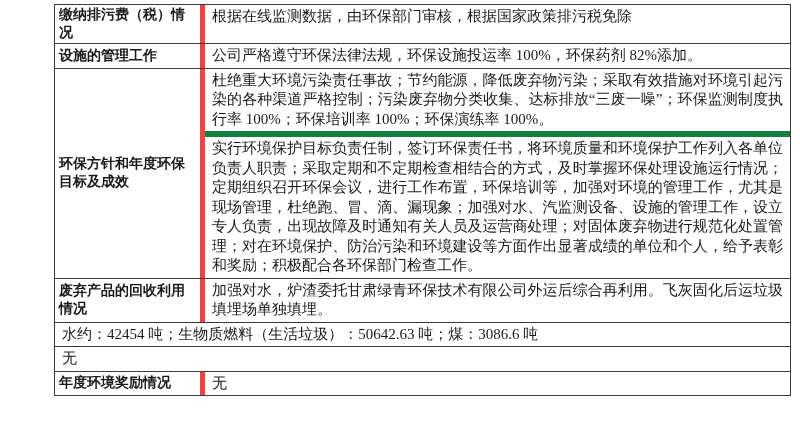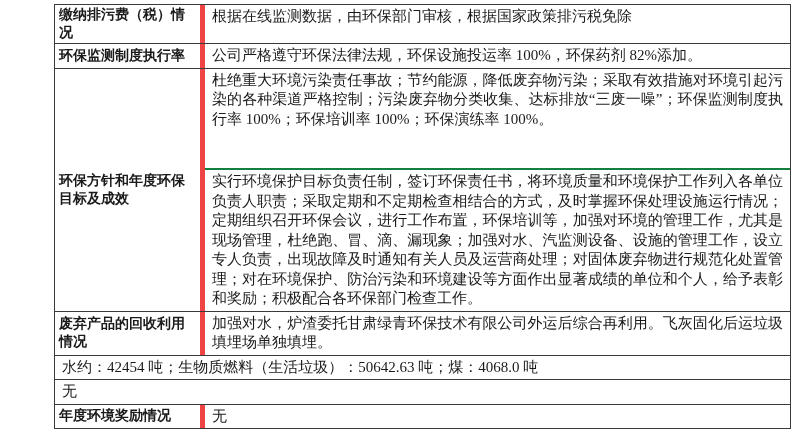--- a/index.html
+++ b/index.html
@@ -26,42 +26,42 @@
   }
   .cell-content{
     flex:1;display:flex;flex-direction:column;
     box-sizing:border-box;min-width:0;
   }
   .para{
     padding:2px 7px;
     font-size:15px;line-height:19.5px;
     text-align:justify;
   }
-  .para + .para{border-top:2px solid #15803d;margin-top:37px;}
+  .para + .para{border-top:6px solid #15803d;}
   .row-simple .para{text-align:left;}
   .label-condensed .label-text{
     display:inline-block;white-space:nowrap;
     font-size:13px;letter-spacing:-0.4px;
     transform:scaleX(0.82);transform-origin:0 50%;
   }
 </style>
 </head>
 <body>
 
 <div class="doc-table">
 
   <div class="t-row row-simple">
     <div class="cell-label">缴纳排污费（税）情况</div>
     <div class="cell-content">
       <div class="para">根据在线监测数据，由环保部门审核，根据国家政策排污税免除</div>
     </div>
   </div>
 
   <div class="t-row row-simple">
-    <div class="cell-label">环保监测制度执行率</div>
+    <div class="cell-label">设施的管理工作</div>
     <div class="cell-content">
       <div class="para">公司严格遵守环保法律法规，环保设施投运率 100%，环保药剂 82%添加。</div>
     </div>
   </div>
 
   <div class="t-row">
     <div class="cell-label">环保方针和年度环保目标及成效</div>
     <div class="cell-content">
       <div class="para">杜绝重大环境污染责任事故；节约能源，降低废弃物污染；采取有效措施对环境引起污染的各种渠道严格控制；污染废弃物分类收集、达标排放“三废一噪”；环保监测制度执行率 100%；环保培训率 100%；环保演练率 100%。</div>
       <div class="para">实行环境保护目标负责任制，签订环保责任书，将环境质量和环境保护工作列入各单位负责人职责；采取定期和不定期检查相结合的方式，及时掌握环保处理设施运行情况；定期组织召开环保会议，进行工作布置，环保培训等，加强对环境的管理工作，尤其是现场管理，杜绝跑、冒、滴、漏现象；加强对水、汽监测设备、设施的管理工作，设立专人负责，出现故障及时通知有关人员及运营商处理；对固体废弃物进行规范化处置管理；对在环境保护、防治污染和环境建设等方面作出显著成绩的单位和个人，给予表彰和奖励；积极配合各环保部门检查工作。</div>
@@ -71,21 +71,21 @@
 
   <div class="t-row">
     <div class="cell-label">废弃产品的回收利用情况</div>
     <div class="cell-content">
       <div class="para">加强对水，炉渣委托甘肃绿青环保技术有限公司外运后综合再利用。飞灰固化后运垃圾填埋场单独填埋。</div>
     </div>
   </div>
 
   <div class="t-row row-simple">
     <div class="cell-content">
-      <div class="para">水约：42454 吨；生物质燃料（生活垃圾）：50642.63 吨；煤：4068.0 吨</div>
+      <div class="para">水约：42454 吨；生物质燃料（生活垃圾）：50642.63 吨；煤：3086.6 吨</div>
     </div>
   </div>
 
   <div class="t-row row-simple">
     <div class="cell-content">
       <div class="para">无</div>
     </div>
   </div>
 
   <div class="t-row row-simple">

